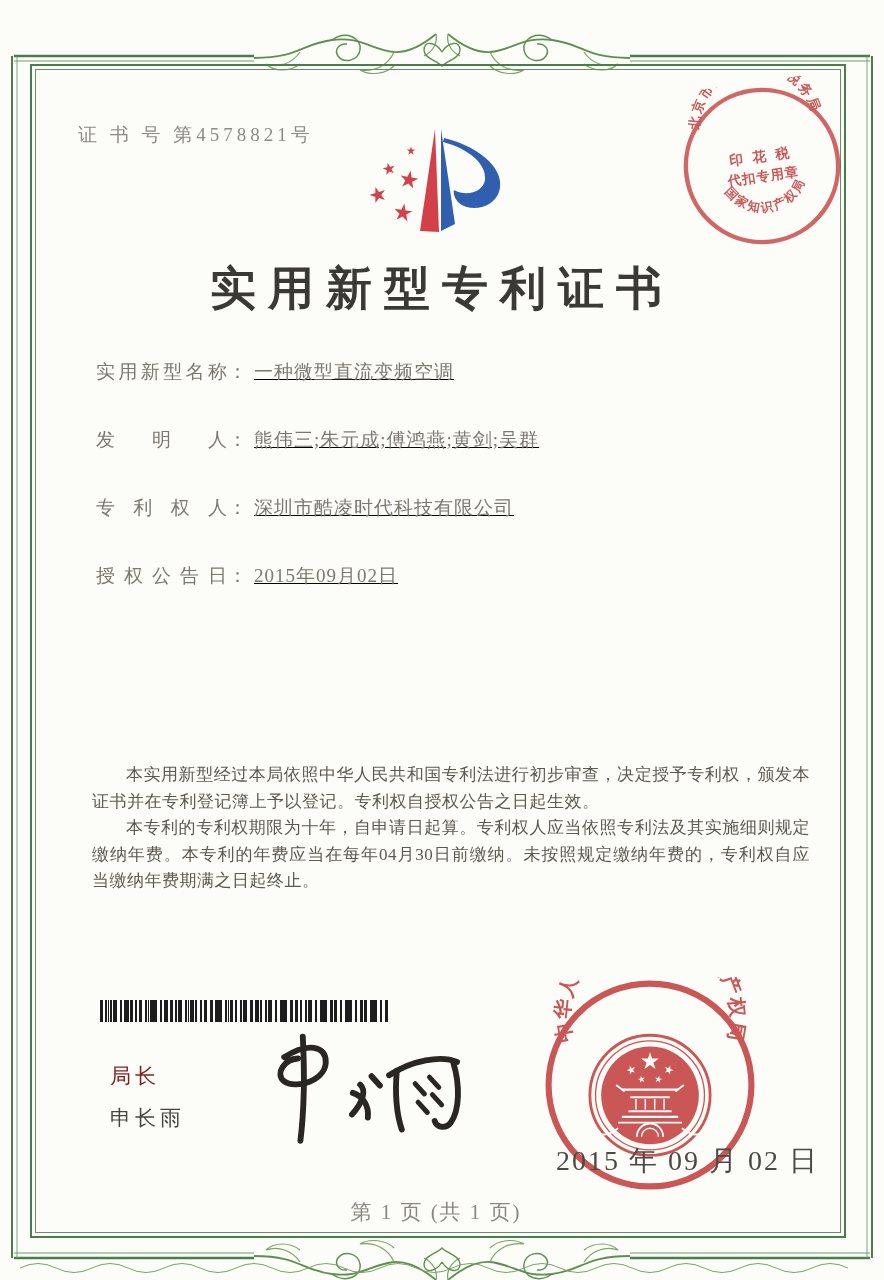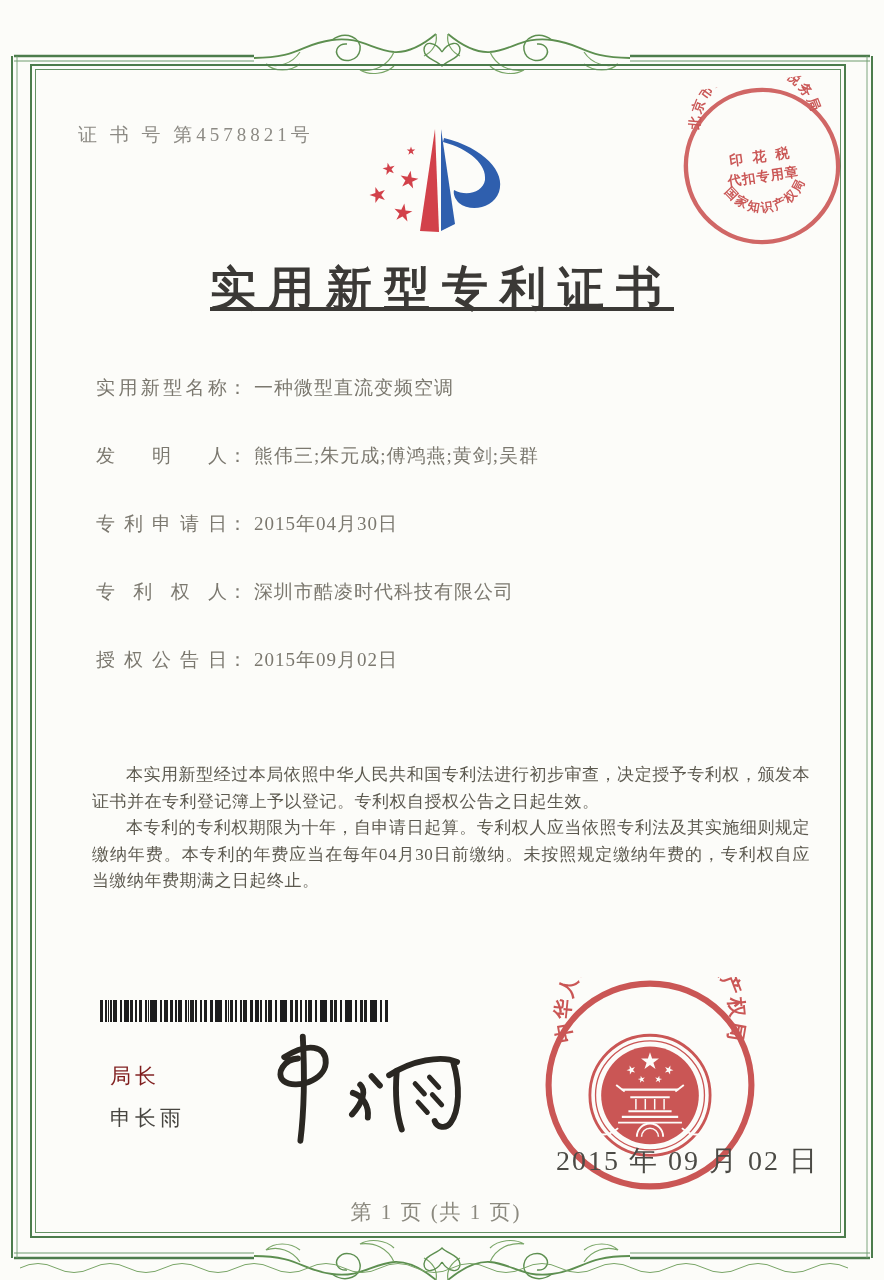--- a/index.html
+++ b/index.html
@@ -20,24 +20,24 @@
     position:absolute;left:78px;top:122px;font-size:19px;letter-spacing:4px;
     color:#8c8a84;
   }
   .logo{position:absolute;left:332px;top:98px;}
   .seal-small{
     position:absolute;left:678px;top:82px;transform:rotate(-8deg);
     opacity:.92;mix-blend-mode:multiply;
   }
   .title{
     position:absolute;left:0;width:884px;top:258px;text-align:center;
-    font-size:46px;font-weight:bold;letter-spacing:12px;color:#3b3936;text-decoration:underline;
-  }
-  
-  .fields{position:absolute;left:96px;top:376px;width:700px;}
+    font-size:46px;font-weight:bold;letter-spacing:12px;color:#3b3936;
+  }
+  
+  .fields{position:absolute;left:96px;top:360px;width:700px;text-decoration:underline;}
   .field{height:68px;font-size:19px;color:#7b786f;letter-spacing:1px;line-height:24px;}
   .flabel{display:inline-block;width:132px;text-align:justify;text-align-last:justify;vertical-align:top;}
   .fsep{display:inline-block;margin-right:6px;vertical-align:top;}
   .fvalue{vertical-align:top;}
   
   .body-text{
     position:absolute;left:92px;top:762px;width:718px;
     font-size:17px;line-height:26.5px;color:#5c594f;text-align:justify;letter-spacing:.5px;
   }
   .body-text p{margin:0;text-indent:2em;}
@@ -135,23 +135,20 @@
   </svg>
 
   <div class="title">实用新型专利证书</div>
 
   <div class="fields">
     <div class="field">
       <span class="flabel">实用新型名称</span><span class="fsep">：</span><span class="fvalue">一种微型直流变频空调</span>
     </div>
     <div class="field">
       <span class="flabel">发明人</span><span class="fsep">：</span><span class="fvalue">熊伟三;朱元成;傅鸿燕;黄剑;吴群</span>
-    </div>
-    <div class="field">
-      <span class="flabel">专利申请日</span><span class="fsep">：</span><span class="fvalue">2015年04月30日</span>
     </div>
     <div class="field">
       <span class="flabel">专利权人</span><span class="fsep">：</span><span class="fvalue">深圳市酷凌时代科技有限公司</span>
     </div>
     <div class="field">
       <span class="flabel">授权公告日</span><span class="fsep">：</span><span class="fvalue">2015年09月02日</span>
     </div>
   </div>
 
   <div class="body-text">

